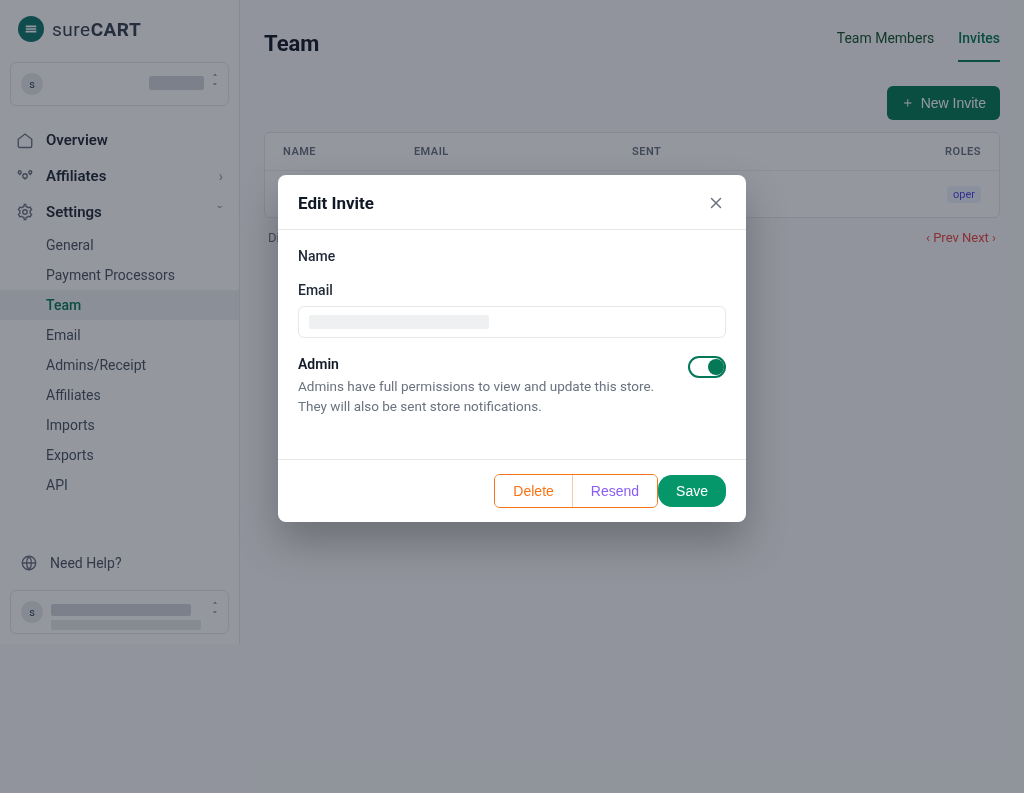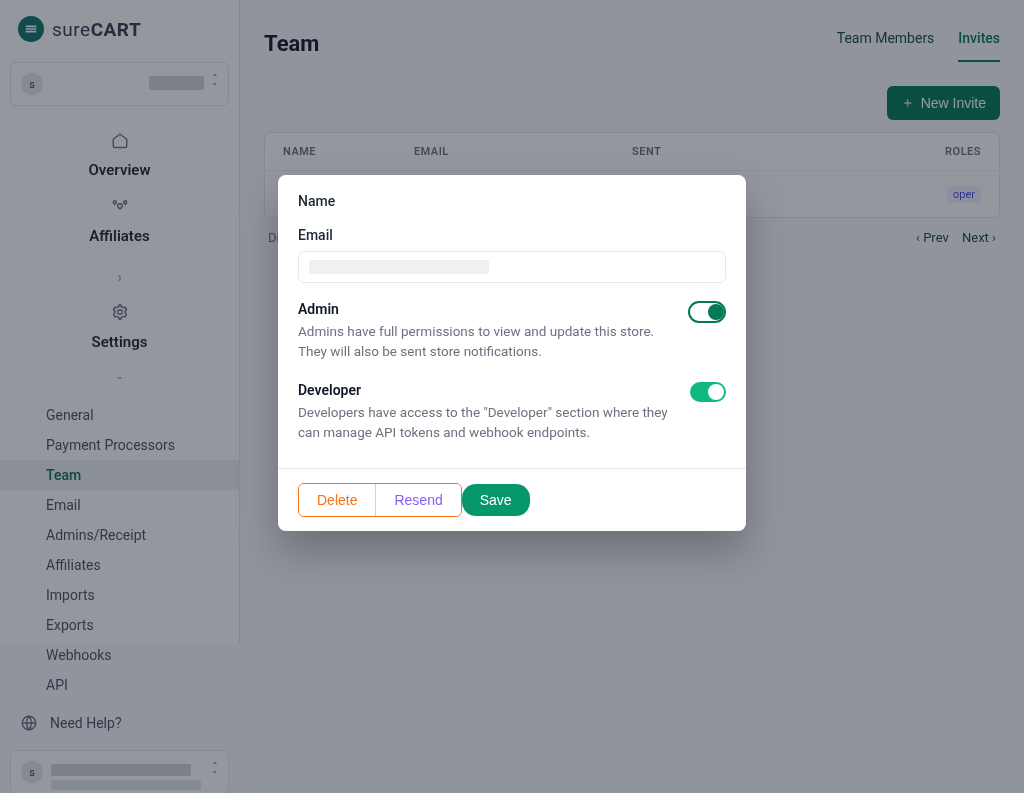--- a/index.html
+++ b/index.html
@@ -63,21 +63,20 @@
     background:#d1d5db; height:14px; width:55px; float:right; border-radius:2px;
   }
   .chevrons { color:#6b7280; font-size:12px; line-height:8px; display:flex; flex-direction:column; gap:1px; }
 
   .nav { padding: 4px 0; }
   .nav-item {
     display: flex; align-items: center; gap: 12px;
     padding: 9px 16px;
     font-size: 15px; font-weight: 600; color:#1f2937;
     cursor: pointer;
-    flex-direction: column;
   }
   .nav-item .icon { width:18px; height:18px; color:#6b7280; display:flex; align-items:center; justify-content:center; }
   .nav-item.parent { justify-content: flex-start; }
   .nav-item .spacer { flex:1; }
   .chev { color:#9ca3af; font-size:14px; }
 
   .subnav { }
   .subnav-item {
     padding: 7px 20px 7px 46px;
     font-size: 14px; color:#4b5563;
@@ -126,21 +125,21 @@
 
   .table {
     background:#fff; border:1px solid #e5e7eb; border-radius:6px;
   }
   .thead { display:grid; grid-template-columns: 1.2fr 2fr 2fr 1.2fr; padding: 12px 18px; font-size:11px; letter-spacing: .5px; color:#6b7280; font-weight:600; }
   .trow { display:grid; grid-template-columns: 1.2fr 2fr 2fr 1.2fr; padding: 14px 18px; border-top:1px solid #eef0f2; font-size:14px; color:#374151; align-items:center; }
   .badge { display:inline-block; background:#eef2ff; color:#4f46e5; font-size:11px; padding:2px 6px; border-radius:3px; margin-left:4px; }
   .roles-cell { text-align:right; }
 
   .table-foot { display:flex; justify-content:space-between; padding: 12px 4px; color:#6b7280; font-size:13px; }
-  .pager a { color:#14532d; text-decoration:none; margin-left:10px; }
+  .pager a { color:#ef4444; text-decoration:none; margin-left:0; }
 
   
   .overlay {
     position:absolute; inset:0; background:rgba(17,24,39,.45);
     display:flex; align-items:flex-start; justify-content:center;
     padding-top: 175px;
   }
   .modal {
     width: 468px; background:#fff; border-radius:8px; box-shadow: 0 20px 40px rgba(0,0,0,.25);
     overflow:hidden;
@@ -174,21 +173,21 @@
     position:absolute; width:16px; height:16px; background:#fff; border-radius:50%;
     top:2px; transition: left .15s;
   }
   .toggle.on.outline { background:#fff; border:2px solid #047857; width:38px; height:22px; }
   .toggle.on.outline .knob { background:#047857; left:18px; top:1px; }
   .toggle.on.solid { background:#10b981; }
   .toggle.on.solid .knob { left:18px; }
 
   .modal-foot {
     border-top:1px solid #e5e7eb; padding: 14px 20px;
-    display:flex; justify-content:flex-start; align-items:center;
+    display:flex; justify-content:flex-end; align-items:center;
   }
   .seg-group {
     display:flex; border:1.5px solid #f97316; border-radius:6px; overflow:hidden;
   }
   .seg-btn { padding: 8px 18px; font-size:14px; background:#fff; border:none; cursor:pointer; }
   .seg-btn.delete { color:#f97316; border-right:1px solid #f3c7a7; }
   .seg-btn.resend { color:#8b5cf6; }
   .save-btn {
     background:#059669; color:#fff; border:none; border-radius:14px;
     padding: 8px 18px; font-size:14px; font-weight:500; cursor:pointer;
@@ -256,21 +255,20 @@
     </div>
     <div class="subnav">
       <div class="subnav-item">General</div>
       <div class="subnav-item">Payment Processors</div>
       <div class="subnav-item active">Team</div>
       <div class="subnav-item">Email</div>
       <div class="subnav-item">Admins/Receipt</div>
       <div class="subnav-item">Affiliates</div>
       <div class="subnav-item">Imports</div>
       <div class="subnav-item">Exports</div>
-      <div class="subnav-item">Webhooks</div>
       <div class="subnav-item">API</div>
     </div>
   </div>
 
   <div class="sidebar-flex-spacer"></div>
 
   <div class="sidebar-help">
     <span class="icon">
       <svg viewBox="0 0 24 24" fill="none" stroke="currentColor" stroke-width="1.8">
           <circle cx="12" cy="12" r="9"></circle>
@@ -332,20 +330,28 @@
     </div>
     <div class="pager">
       <a href="#">‹ Prev</a>
       <a href="#">Next ›</a>
     </div>
   </div>
 </div>
 
 <div class="overlay">
   <div class="modal">
+    <div class="modal-head">
+      <div class="modal-title">Edit Invite</div>
+      <div class="close-x">
+        <svg viewBox="0 0 24 24" width="18" height="18" fill="none" stroke="currentColor" stroke-width="2" stroke-linecap="round">
+            <path d="M6 6l12 12M18 6L6 18"></path>
+          </svg>
+      </div>
+    </div>
     <div class="modal-body">
       <div class="field">
         <label class="field-label">Name</label>
       </div>
       <div class="field">
         <label class="field-label">Email</label>
         <div class="input-disabled">
           <div class="redact"></div>
         </div>
       </div>
@@ -353,29 +359,20 @@
       <div class="role-row">
         <div>
           <div class="role-title">Admin</div>
           <div class="role-desc">Admins have full permissions to view and update this store. They will also be sent store notifications.</div>
         </div>
         <div class="toggle on outline">
             <div class="knob"></div>
           </div>
       </div>
 
-      <div class="role-row" style="margin-bottom:4px">
-        <div>
-          <div class="role-title">Developer</div>
-          <div class="role-desc">Developers have access to the "Developer" section where they can manage API tokens and webhook endpoints.</div>
-        </div>
-        <div class="toggle on solid">
-            <div class="knob"></div>
-          </div>
-      </div>
     </div>
     <div class="modal-foot">
       <div class="seg-group">
         <button class="seg-btn delete">Delete</button>
         <button class="seg-btn resend">Resend</button>
       </div>
       <button class="save-btn">Save</button>
     </div>
   </div>
 </div>

